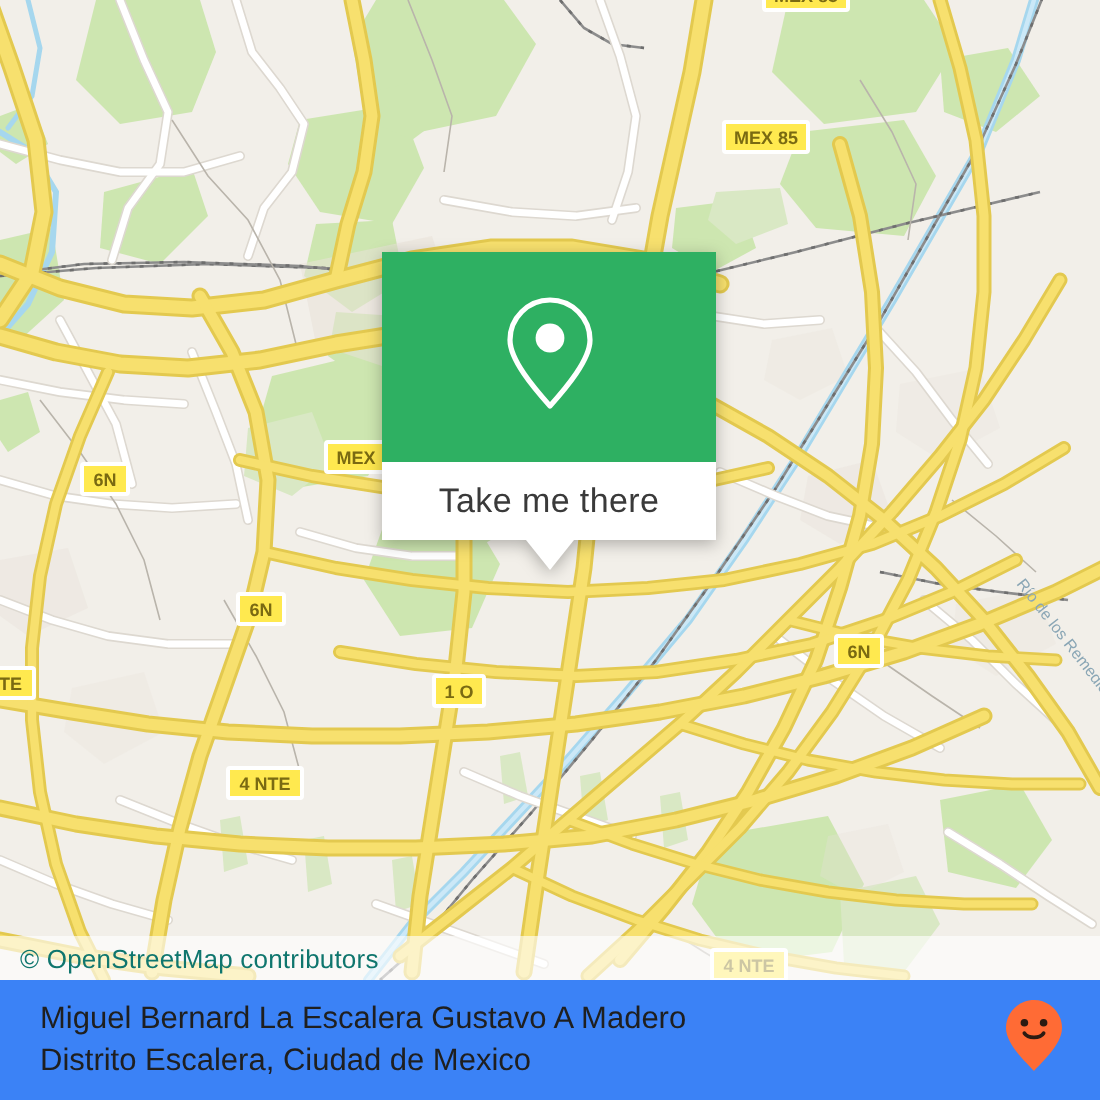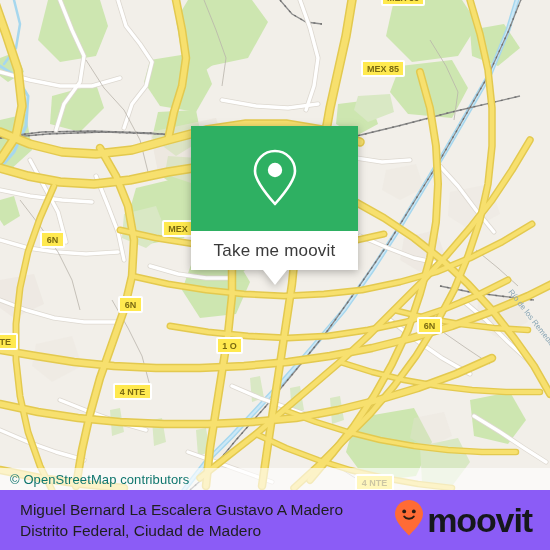--- a/index.html
+++ b/index.html
@@ -97,21 +97,21 @@
     border-top: 15px solid #ffffff;
   }
 
   
   #footer {
     position: absolute;
     left: 0;
     top: 490px;
     width: 550px;
     height: 60px;
-    background: #8b5cf6;
+    background: #3b82f6;
     display: flex;
     align-items: center;
     justify-content: space-between;
     box-sizing: border-box;
     padding: 0 18px 0 20px;
     z-index: 60;
   }
   #footer-title {
     font-size: 15.5px;
     line-height: 21px;
@@ -400,36 +400,35 @@
   <div id="callout">
     <div id="callout-top">
       <span>
         <svg width="52" height="60" viewBox="0 0 52 60" aria-hidden="true">
           <path d="M26 4 C15 4 6 13 6 24 C6 34 18 48 26 57 C34 48 46 34 46 24 C46 13 37 4 26 4 Z" fill="none" stroke="#ffffff" stroke-width="2.6" stroke-linejoin="round"></path>
           <circle cx="26" cy="23" r="7.2" fill="#ffffff"></circle>
         </svg>
       </span>
     </div>
     <div id="callout-bottom">
-      <span id="callout-label">Take me moovit</span>
+      <span id="callout-label">Take me there</span>
     </div>
     <div id="callout-tail"></div>
   </div>
 
   <div id="footer">
     <div id="footer-title">
       <div>Miguel Bernard La Escalera Gustavo A Madero</div>
-      <div>Distrito Federal, Ciudad de Madero</div>
+      <div>Distrito Escalera, Ciudad de Mexico</div>
     </div>
     <div id="brand">
       <span>
         <svg width="30" height="38" viewBox="0 0 30 38" aria-hidden="true">
           <path d="M15 1 C7.3 1 1 7.3 1 15 C1 23.5 12 33 15 36.5 C18 33 29 23.5 29 15 C29 7.3 22.7 1 15 1 Z" fill="#ff6b35"></path>
           <circle cx="10.2" cy="12.4" r="1.9" fill="#2b1b12"></circle>
           <circle cx="19.8" cy="12.4" r="1.9" fill="#2b1b12"></circle>
           <path d="M10.2 17.6 C12 20.4 18 20.4 19.8 17.6" fill="none" stroke="#2b1b12" stroke-width="1.9" stroke-linecap="round"></path>
         </svg>
       </span>
-      <span id="brand-wordmark">moovit</span>
     </div>
   </div>
 
 </div>
 
 </body></html>

